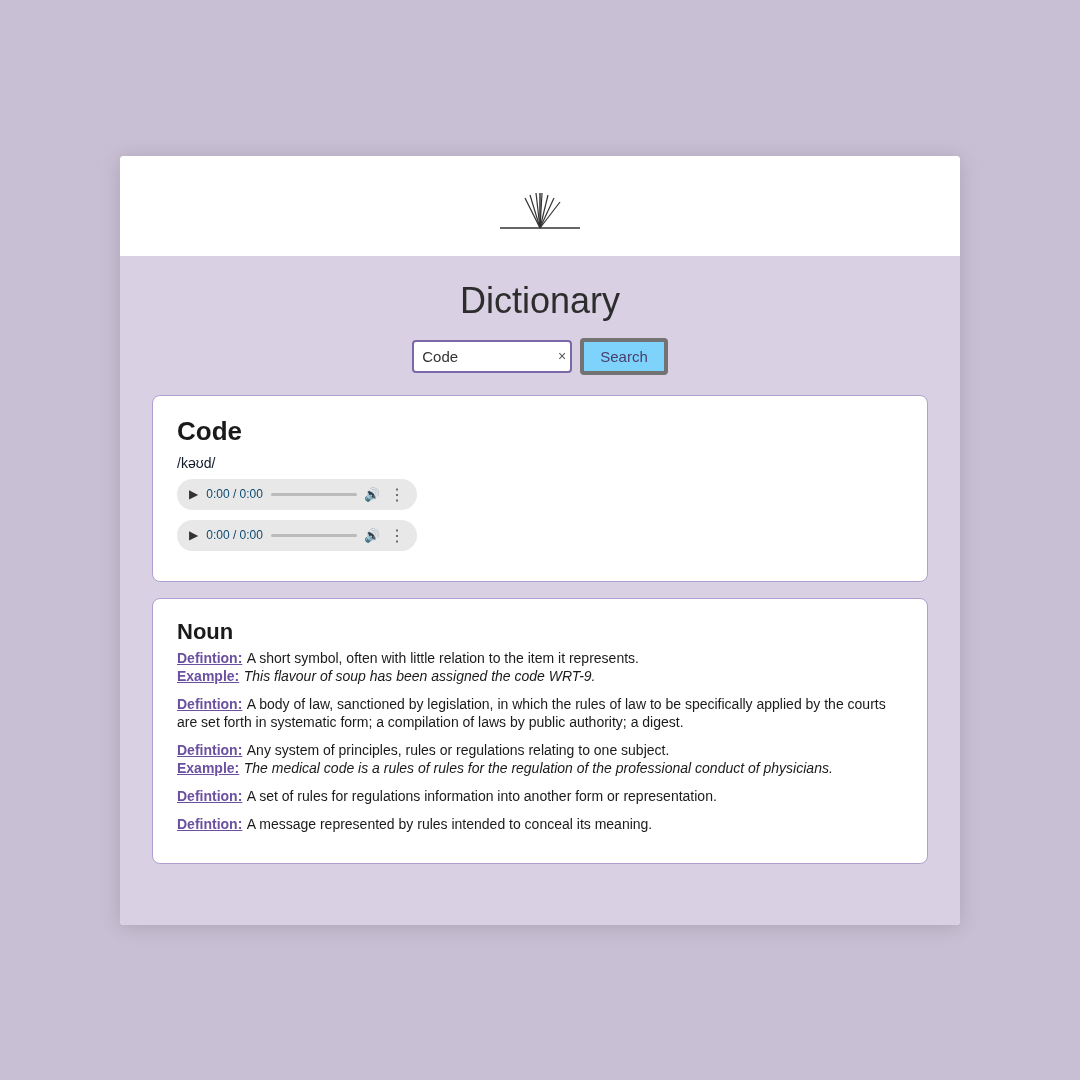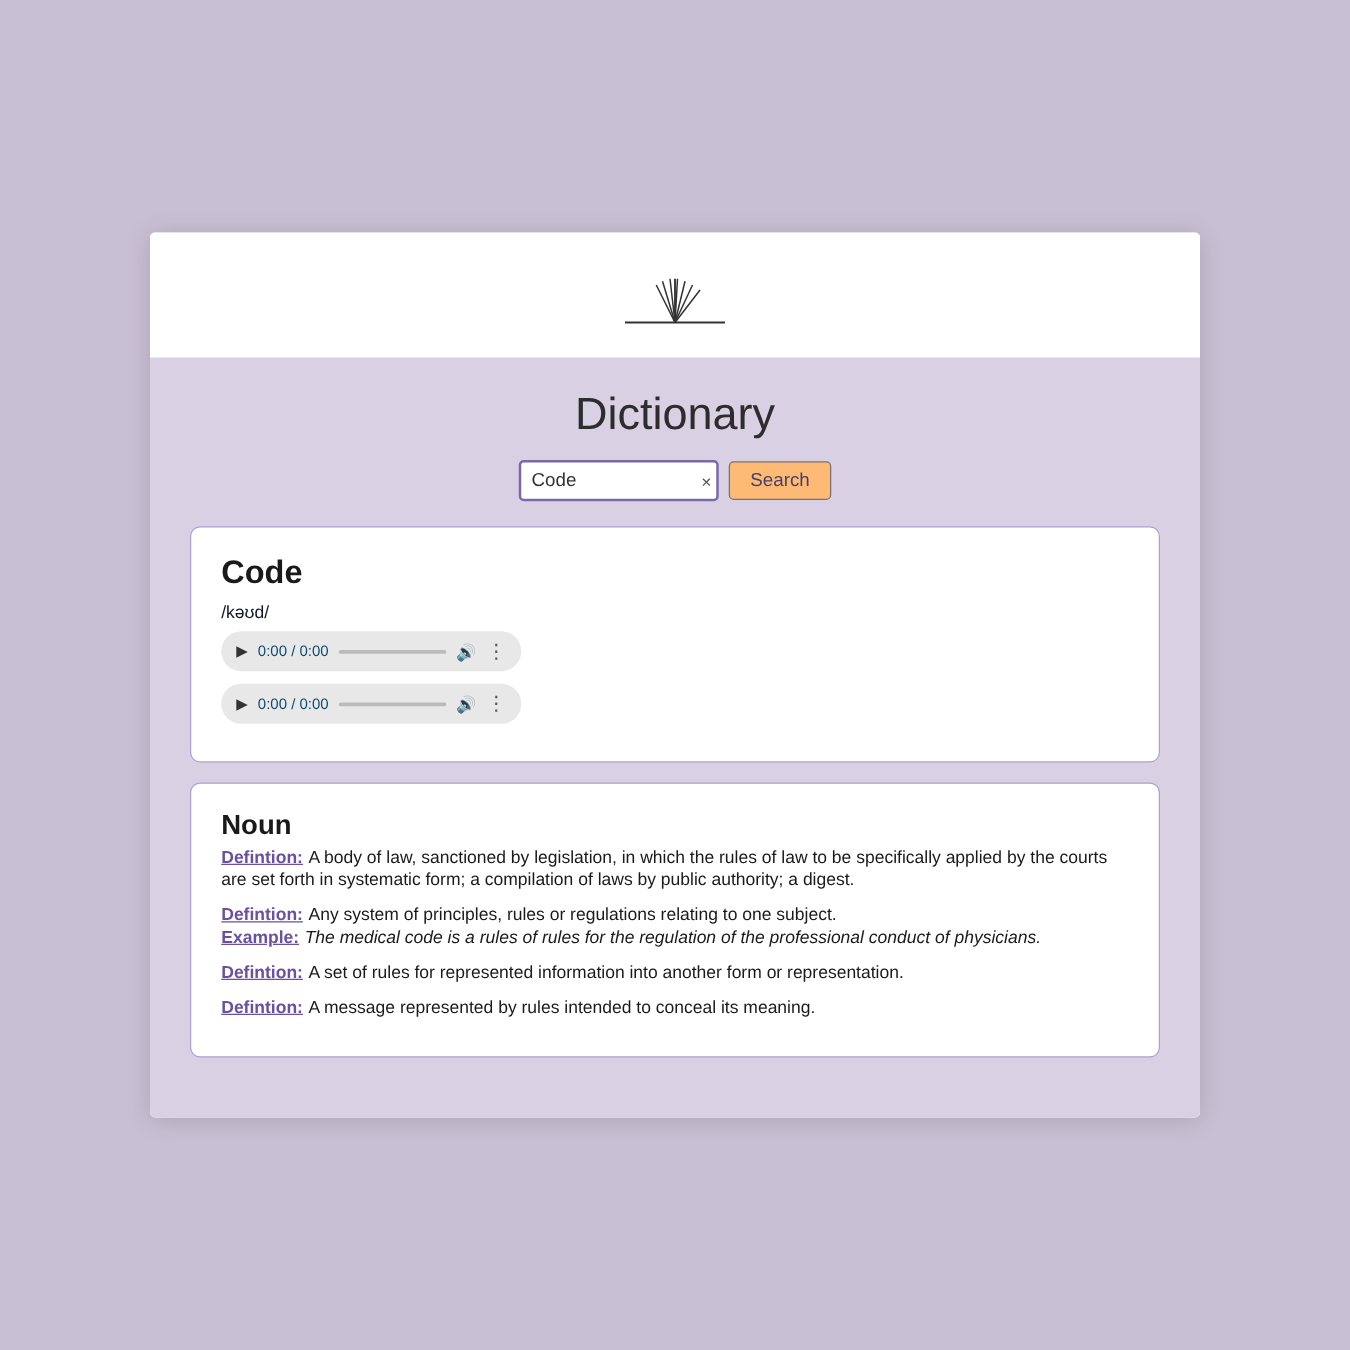--- a/index.html
+++ b/index.html
@@ -31,21 +31,21 @@
       padding: 24px 0 16px 0;
     }
 
     .logo-icon {
       width: 100px;
       height: 60px;
     }
 
     .main-content {
       background: #d9d0e3;
-      padding: 24px 32px 32px 32px;
+      padding: 24px 32px 45px 32px;
     }
 
     .page-title {
       text-align: center;
       font-size: 36px;
       font-weight: normal;
       color: #2d2d2d;
       margin-bottom: 16px;
     }
 
@@ -80,22 +80,22 @@
       background: none;
       border: none;
       cursor: pointer;
       color: #555;
       font-size: 14px;
       line-height: 1;
       padding: 0;
     }
 
     .search-btn {
-      background: #fdba74;
-      border: 1px solid #737373;
+      background: #7dd3fc;
+      border: 4px solid #737373;
       border-radius: 4px;
       padding: 6px 16px;
       font-size: 15px;
       color: #4a3d6b;
       cursor: pointer;
     }
 
     .card {
       background: #ffffff;
       border: 1.5px solid #b0a0d0;
@@ -256,37 +256,44 @@
         <span class="time-display">0:00 / 0:00</span>
         <div class="progress-bar"></div>
         <button class="volume-btn">🔊</button>
         <button class="more-btn">⋮</button>
       </div>
     </div>
 
     <div class="card noun-section">
       <div class="part-of-speech">Noun</div>
 
+      <div class="definition-block">
+        <span class="def-label">Defintion:</span>
+        <span class="def-text">A short symbol, often with little relation to the item it represents.</span>
+        <br>
+        <span class="example-label">Example:</span>
+        <span class="example-text">This flavour of soup has been assigned the code WRT-9.</span>
+      </div>
 
       <div class="definition-block">
         <span class="def-label">Defintion:</span>
         <span class="def-text">A body of law, sanctioned by legislation, in which the rules of law to be specifically applied by the courts are set forth in systematic form; a compilation of laws by public authority; a digest.</span>
       </div>
 
       <div class="definition-block">
         <span class="def-label">Defintion:</span>
         <span class="def-text">Any system of principles, rules or regulations relating to one subject.</span>
         <br>
         <span class="example-label">Example:</span>
         <span class="example-text">The medical code is a rules of rules for the regulation of the professional conduct of physicians.</span>
       </div>
 
       <div class="definition-block">
         <span class="def-label">Defintion:</span>
-        <span class="def-text">A set of rules for represented information into another form or representation.</span>
+        <span class="def-text">A set of rules for regulations information into another form or representation.</span>
       </div>
 
       <div class="definition-block">
         <span class="def-label">Defintion:</span>
         <span class="def-text">A message represented by rules intended to conceal its meaning.</span>
       </div>
     </div>
   </div>
 </div>
 

